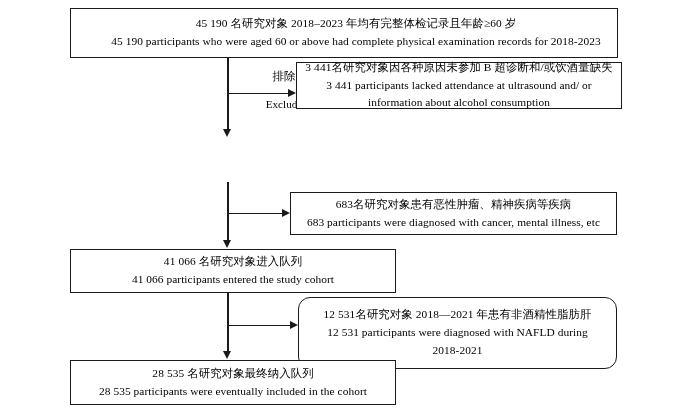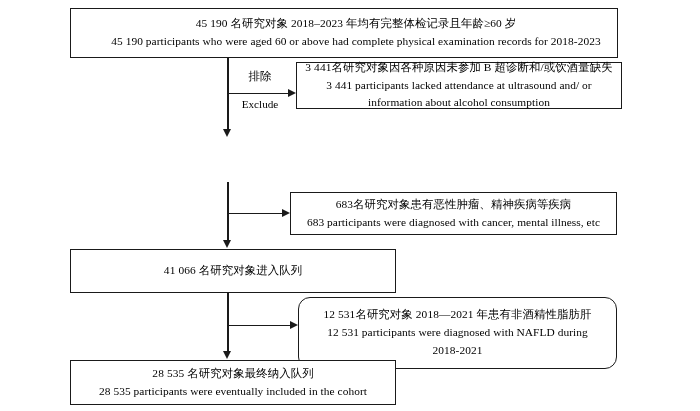--- a/index.html
+++ b/index.html
@@ -68,20 +68,21 @@
     border-top: 4.6px solid transparent;
     border-bottom: 4.6px solid transparent;
     border-left: 8.5px solid #1a1a1a;
   }
   .exclude-label {
     position: absolute;
     text-align: center;
     line-height: 1.2;
     font-size: 11.2px;
     white-space: nowrap;
+    padding-left: 24px;
   }
   .exclude-label .zh-lab { display: block; font-size: 11.6px; }
   .exclude-label .en-lab { display: block; font-size: 11.2px; }
 </style>
 </head>
 <body>
 
 <div id="canvas">
 
   <div class="box" style="left:70px; top:8px; width:548px; height:50px;padding-left:24px;">
@@ -115,20 +116,21 @@
   <div class="hline" style="left:227.3px; top:213px; width:56px;"></div>
   <div class="arrow-right" style="left:282px; top:209.1px;"></div>
 
   <div class="box" style="left:290px; top:192px; width:327px; height:43px;">
     <span class="line zh">683名研究对象患有恶性肿瘤、精神疾病等疾病</span>
     <span class="line en">683 participants were diagnosed with cancer, mental illness, etc</span>
   </div>
 
   <div class="box" style="left:70px; top:249px; width:326px; height:44px;">
     <span class="line zh">41 066 名研究对象进入队列</span>
+    <span class="line en">41 066 participants entered the study cohort</span>
   </div>
 
   <div class="vline" style="left:227.3px; top:293px; height:58px;"></div>
   <div class="arrow-down" style="left:223.4px; top:351px;"></div>
 
   <div class="hline" style="left:227.3px; top:325px; width:64px;"></div>
   <div class="arrow-right" style="left:290px; top:321.1px;"></div>
 
   <div class="box" style="left:298px; top:297px; width:319px; height:72px;border-radius:12px;">
     <span class="line zh">12 531名研究对象 2018—2021 年患有非酒精性脂肪肝</span>

